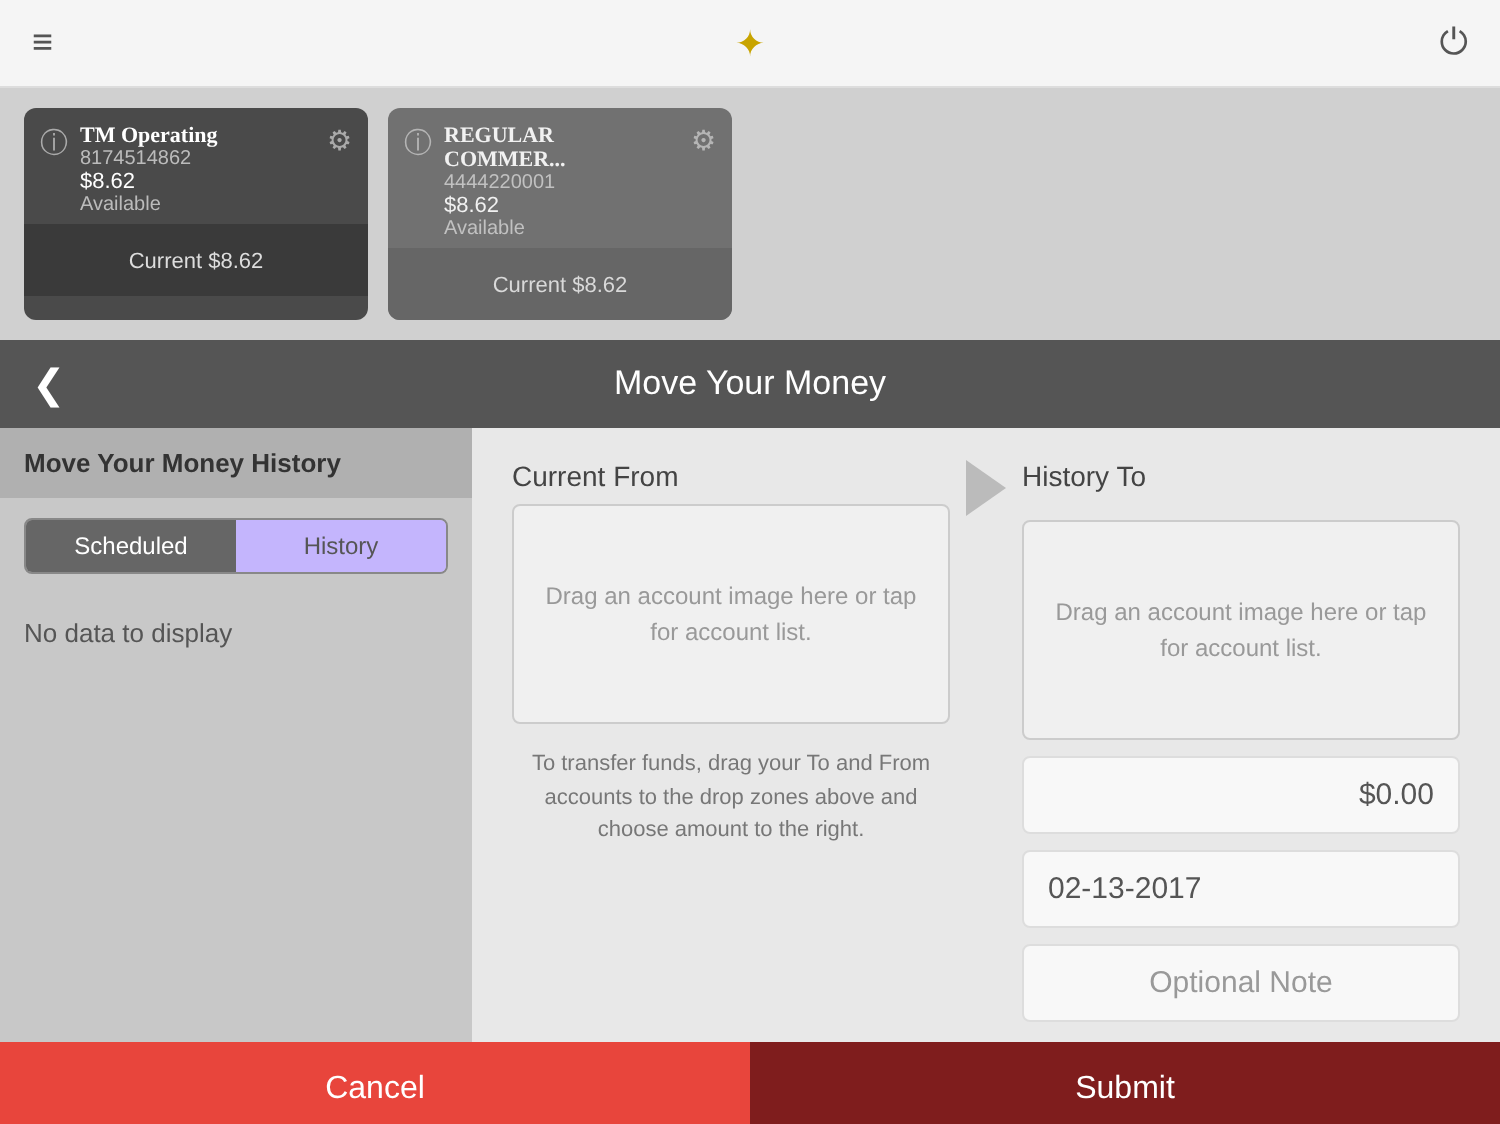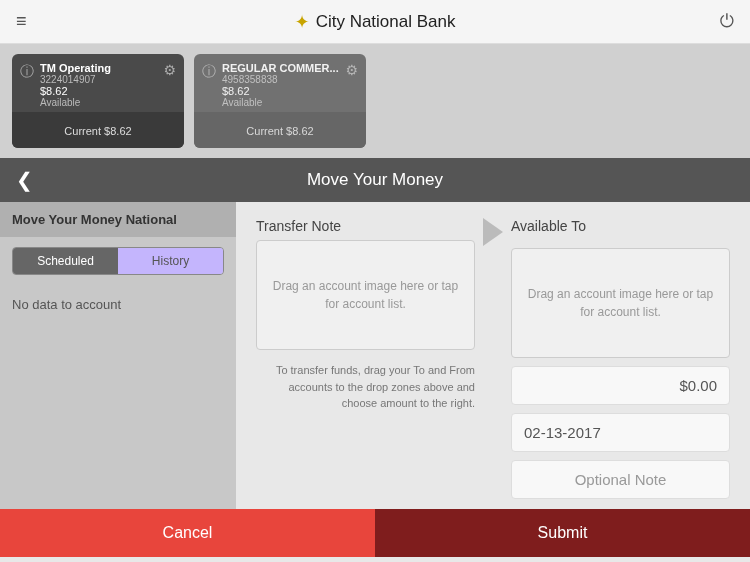--- a/index.html
+++ b/index.html
@@ -74,20 +74,21 @@
       margin-top: 1px;
       flex-shrink: 0;
     }
     .account-details {
       flex: 1;
     }
     .account-name {
       color: #fff;
       font-size: 11px;
       font-weight: 600;
+      font-family: Liberation Serif, serif;
     }
     .account-number {
       color: #bbb;
       font-size: 10px;
     }
     .account-amount {
       color: #fff;
       font-size: 11px;
     }
     .account-avail {
@@ -198,21 +199,21 @@
       width: 0;
       height: 0;
       border-top: 14px solid transparent;
       border-bottom: 14px solid transparent;
       border-left: 20px solid #bbb;
     }
 
     .transfer-hint {
       font-size: 11px;
       color: #777;
-      text-align: right;
+      text-align: center;
       line-height: 1.5;
       margin-top: 4px;
     }
     .input-field {
       background: #f8f8f8;
       border: 1px solid #ddd;
       border-radius: 4px;
       padding: 10px 12px;
       font-size: 15px;
       color: #555;
@@ -295,95 +296,94 @@
       margin-top: 8px;
     }
   </style>
 </head>
 <body>
 
 <div class="top-nav">
   <span class="menu-icon">≡</span>
   <div class="brand">
     <span class="brand-star">✦</span>
-    <span class="brand-name">City National Bank</span>
   </div>
   <span class="power-icon">⏻</span>
 </div>
 
 <div class="accounts-row">
 
   <div class="account-card">
     <div class="account-card-top">
       <span class="account-info-icon">ⓘ</span>
       <div class="account-details">
         <div class="account-name">TM Operating</div>
-        <div class="account-number">3224014907</div>
+        <div class="account-number">8174514862</div>
         <div class="account-amount">$8.62</div>
         <div class="account-avail">Available</div>
       </div>
       <span class="account-gear">⚙</span>
     </div>
     <div class="account-card-bottom">
       <span class="account-current">Current $8.62</span>
     </div>
   </div>
 
   <div class="account-card selected">
     <div class="account-card-top">
       <span class="account-info-icon">ⓘ</span>
       <div class="account-details">
         <div class="account-name">REGULAR COMMER...</div>
-        <div class="account-number">4958358838</div>
+        <div class="account-number">4444220001</div>
         <div class="account-amount">$8.62</div>
         <div class="account-avail">Available</div>
       </div>
       <span class="account-gear">⚙</span>
     </div>
     <div class="account-card-bottom">
       <span class="account-current">Current $8.62</span>
     </div>
   </div>
 </div>
 
 <div class="section-header">
   <span class="back-icon">❮</span>
   <span class="section-title">Move Your Money</span>
 </div>
 
 <div class="content-body">
 
   <div class="sidebar">
-    <div class="sidebar-title">Move Your Money National</div>
+    <div class="sidebar-title">Move Your Money History</div>
     <div class="sidebar-tabs">
       <div class="sidebar-tab active">Scheduled</div>
       <div class="sidebar-tab">History</div>
     </div>
-    <div class="sidebar-empty">No data to account</div>
+    <div class="sidebar-empty">No data to display</div>
   </div>
 
   <div class="right-main">
     <div class="transfer-area">
 
       <div class="transfer-from-block">
-        <div class="transfer-label">Transfer Note</div>
+        <div class="transfer-label">Current From</div>
         <div class="drop-zone">
           <span class="drop-zone-text">Drag an account image here or tap for account list.</span>
         </div>
         <div class="from-hint-block">
           <div class="transfer-hint">To transfer funds, drag your To and From accounts to the drop zones above and choose amount to the right.</div>
         </div>
       </div>
 
       <div class="arrow-block">
         <div class="arrow-shape"></div>
       </div>
 
       <div class="transfer-to-block">
-        <div class="transfer-label">Available To</div>
+        <div class="transfer-label">History To</div>
         <div class="drop-zone">
           <span class="drop-zone-text">Drag an account image here or tap for account list.</span>
         </div>
         <input class="input-field" type="text" value="$0.00" style="">
         <input class="input-field date-field" type="text" value="02-13-2017" style="">
         <input class="input-field note-field" type="text" placeholder="Optional Note" style="">
       </div>
 
     </div>
   </div>

